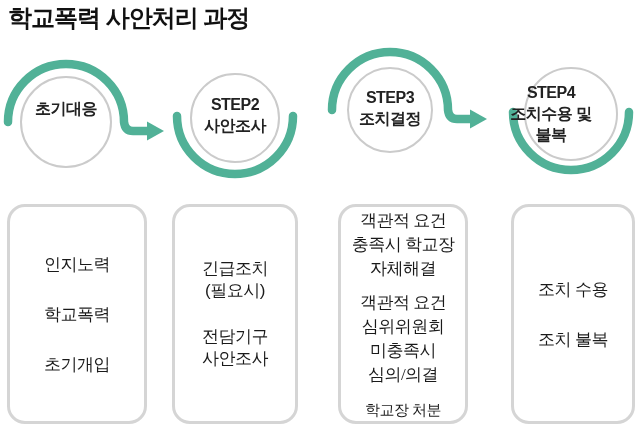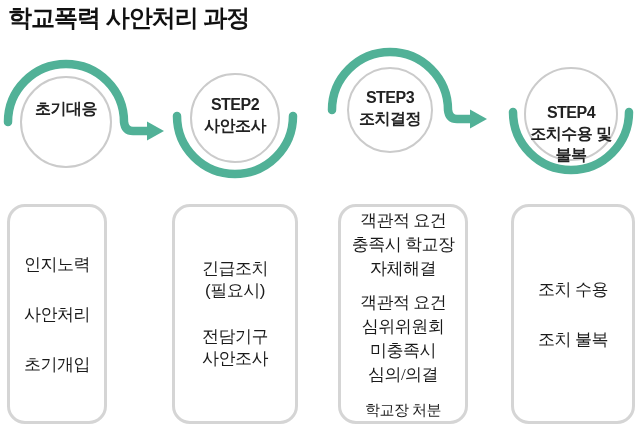--- a/index.html
+++ b/index.html
@@ -66,30 +66,30 @@
   <div class="step-label" style="left:173px;top:94px;">
     <div>STEP2</div>
     <div>사안조사</div>
     <div></div>
   </div>
   <div class="step-label" style="left:328px;top:87px;">
     <div>STEP3</div>
     <div>조치결정</div>
     <div></div>
   </div>
-  <div class="step-label" style="left:509px;top:82px;margin-top:20px;">
+  <div class="step-label" style="left:489px;top:82px;">
     <div>STEP4</div>
     <div>조치수용 및</div>
     <div>불복</div>
   </div>
 
-  <div class="box" style="left:7px;width:100px;">
+  <div class="box" style="left:7px;width:140px;">
     <div class="box-col">
       <div>인지노력</div>
-      <div>사안처리</div>
+      <div>학교폭력</div>
       <div>초기개입</div>
     </div>
   </div>
 
   <div class="box" style="left:172px;width:126px;">
     <div class="box-groups">
       <div class="box-group">
         <div>긴급조치</div>
         <div>(필요시)</div>
       </div>

